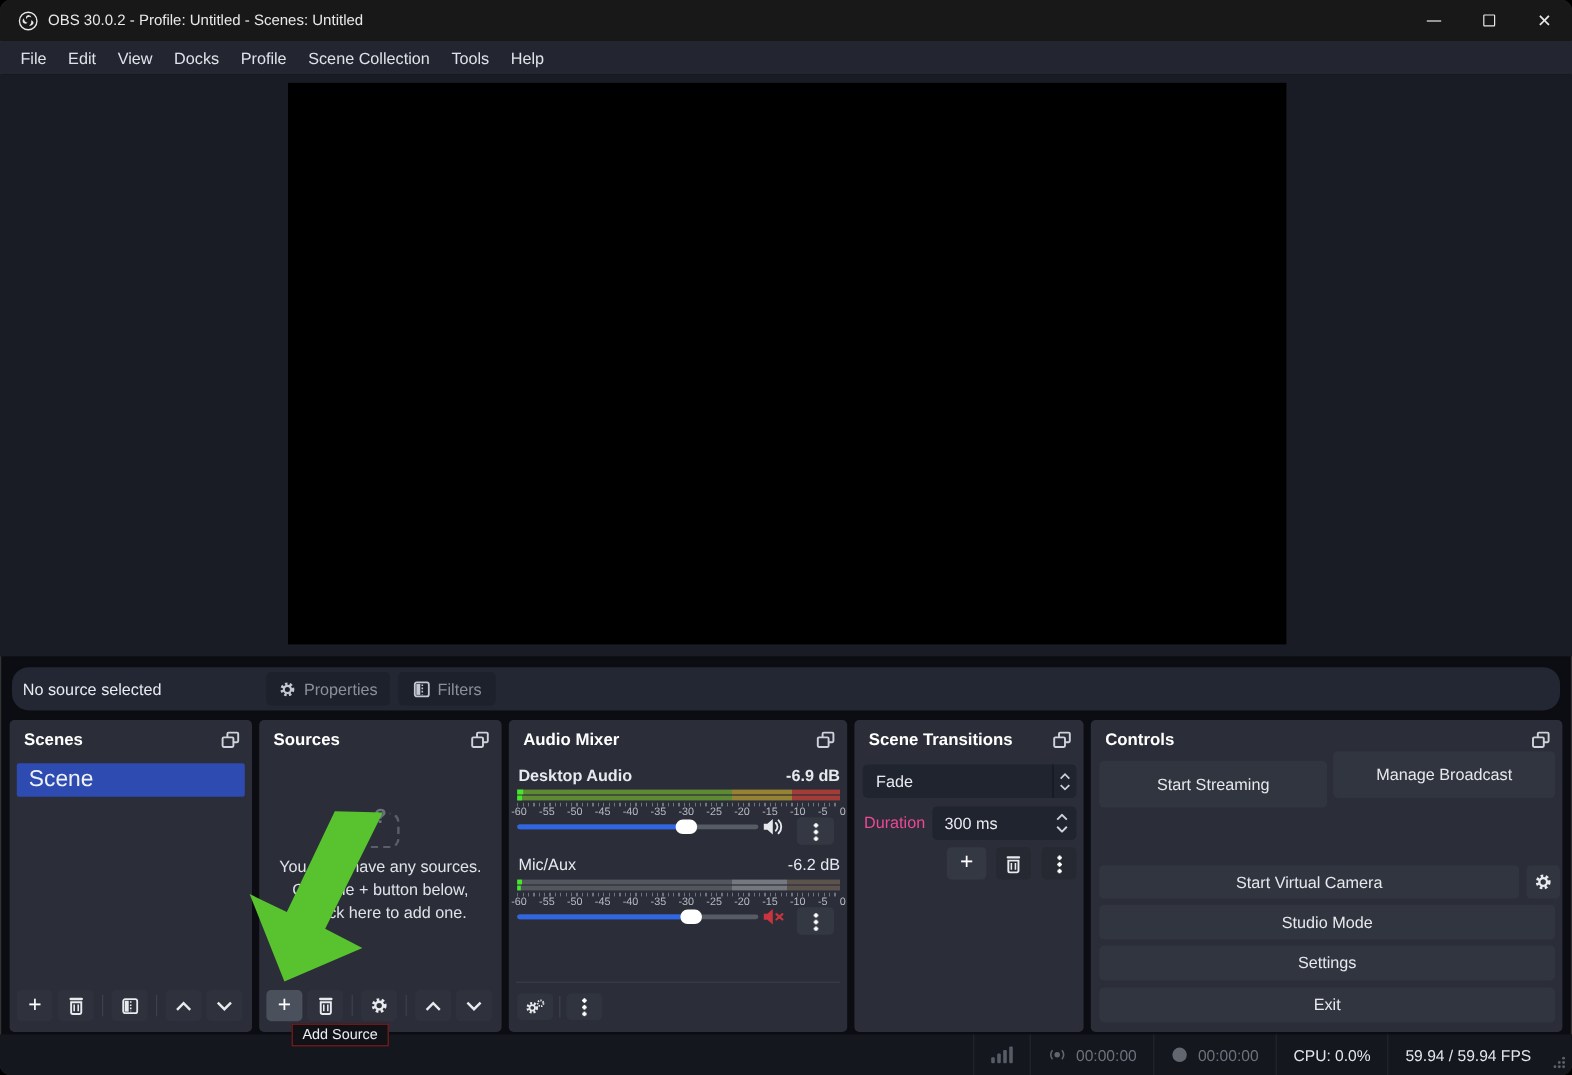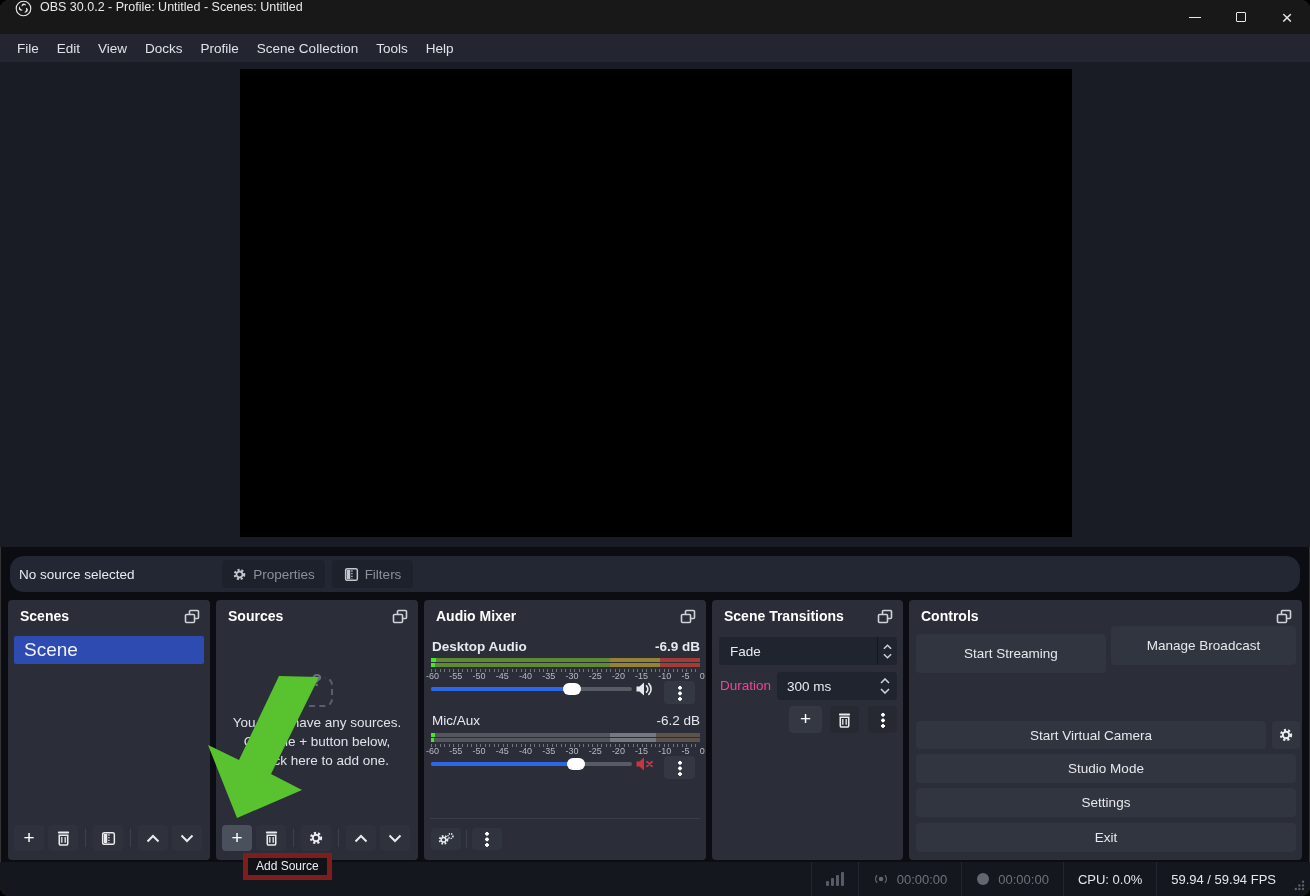--- a/index.html
+++ b/index.html
@@ -1,20 +1,20 @@
 <!DOCTYPE html>
 <html><head>
 <meta charset="utf-8">
 <style>
   html,body{margin:0;padding:0;background:#000;}
   *{box-sizing:border-box;font-family:"Liberation Sans","DejaVu Sans",sans-serif;}
   .window{position:relative;width:1310px;height:896px;background:#0b0d12;border-radius:9px;overflow:hidden;box-shadow:inset 0 0 0 1px #343434;}
 
   
-  .titlebar{position:absolute;left:0;top:0;width:100%;height:34px;background:#181818;display:flex;}
+  .titlebar{position:absolute;left:0;top:0;width:100%;height:34px;background:#181818;display:flex;align-items:center;}
   .logo{width:17px;height:17px;margin-left:15px;display:inline-flex;}
   .title{margin-left:8px;font-size:12.5px;color:#e8e8e8;}
   .winbtns{margin-left:auto;display:flex;align-items:center;height:100%;}
   .winbtn{width:46px;height:100%;display:flex;align-items:center;justify-content:center;cursor:pointer;color:#e8e8e8;}
   .min-glyph{width:12px;height:0;border-top:1.4px solid #e8e8e8;display:block;}
   .max-glyph{width:10px;height:10px;border:1.4px solid #e8e8e8;border-radius:1px;display:block;}
   .close-glyph{font-size:19px;line-height:1;}
 
   
   .menubar{position:absolute;left:0;top:34px;width:100%;height:28px;background:#232531;display:flex;align-items:center;padding-left:8px;}
@@ -51,21 +51,21 @@
   .tb-sep{width:1px;height:18px;background:#3d414c;margin:0 3px;}
   .plus-glyph{font-size:19px;line-height:1;color:#fff;font-weight:400;margin-top:-2px;}
 
   
   .src-empty-icon{position:absolute;left:50%;top:77px;transform:translateX(-50%);width:32px;height:30px;border:2px dashed #5a5f6a;border-radius:8px;}
   .src-empty-q{position:absolute;left:50%;top:-8px;transform:translateX(-50%);background:#2b2e39;padding:0 3px;font-size:17px;font-weight:bold;color:#6a707c;}
   .src-empty-text{position:absolute;left:0;top:113px;width:100%;text-align:center;font-size:13.5px;line-height:19px;color:#dfe2e7;}
 
   
   .annot-arrow{position:absolute;left:200px;top:660px;width:140px;height:170px;z-index:5;pointer-events:none;}
-  .tooltip{position:absolute;left:243px;top:853px;z-index:6;background:#101218;border:5px solid #7f1d1d;color:#eceef2;font-size:12px;padding:1px 8px 2px 8px;white-space:nowrap;}
+  .tooltip{position:absolute;left:243px;top:853px;z-index:6;background:#101218;border:1px solid #7f1d1d;color:#eceef2;font-size:12px;padding:1px 8px 2px 8px;white-space:nowrap;}
 
   
   .mx-row-name{position:absolute;left:8px;right:6px;display:flex;justify-content:space-between;font-size:13.5px;color:#e6e9ee;}
   .mx-meter{position:absolute;left:7px;width:269px;height:9px;display:flex;flex-direction:column;gap:1px;}
   .mx-bar{height:4px;position:relative;}
   .mx-bar.desktop{background:linear-gradient(90deg,#5d8a33 0 66.5%,#958232 66.5% 85%,#a33c36 85% 100%);}
   .mx-bar.mic{background:linear-gradient(90deg,#53565c 0 66.5%,#75787e 66.5% 83.5%,#5c534d 83.5% 100%);}
   .mx-live{position:absolute;left:0;top:0;height:100%;background:#43e82b;}
   .mx-tickmarks{position:absolute;left:7px;width:269px;height:3px;background:repeating-linear-gradient(90deg,#6f7580 0 1px,transparent 1px 4.48px);}
   .mx-ticklabels{position:absolute;left:2px;width:279px;display:flex;justify-content:space-between;font-size:9px;color:#b6bac1;}

